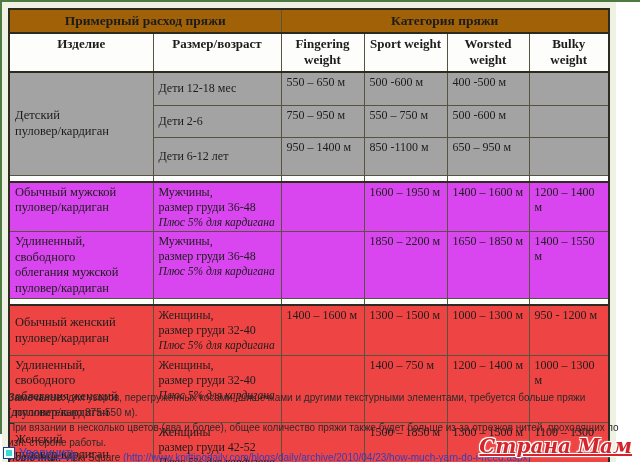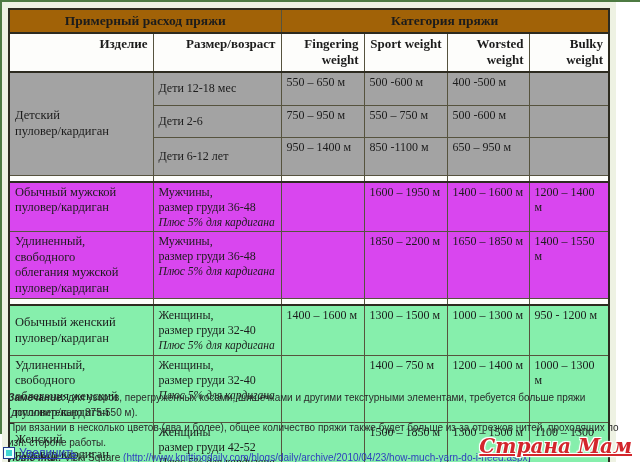--- a/index.html
+++ b/index.html
@@ -24,31 +24,31 @@
   th,td{
     border:1px solid #56533e;
     padding:2px 5px;vertical-align:top;line-height:1.25;
     overflow:hidden;
   }
   .group-header th{
     background:#a16207;text-align:center;font-size:13.5px;font-weight:bold;
     border-bottom:2px solid #2d2b20;height:18px;vertical-align:middle;
   }
   .col-header th{
-    background:#fdfdfb;text-align:right;font-size:13px;font-weight:bold;
+    background:#fdfdfb;text-align:center;font-size:13px;font-weight:bold;
     border-bottom:2px solid #2d2b20;height:28px;
   }
   td{font-size:12px;}
   .product-cell{font-size:12.5px;white-space:pre-line;}
   .size-main{white-space:pre-line;}
   .size-note{font-style:italic;font-size:11.5px;}
   .vmid{vertical-align:middle;}
   .sec-green td{background:#a3a3a3;}
   .sec-blue td{background:#d946ef;}
-  .sec-peach td{background:#86efac;}
+  .sec-peach td{background:#ef4444;}
   tr.sep td{background:#fdfdfb;height:5px;padding:0;border-bottom:2px solid #2d2b20;}
   .h-r0 td{height:28px;} .h-r1 td{height:27px;margin-left:32px;} .h-r2 td{height:33px;}
   .h-m1 td{height:36px;} .h-m2 td{height:50px;}
   .h-w1 td{height:39px;} .h-w2 td{height:44px;} .h-w3 td{height:40px;}
 
   .notes{
     position:absolute;left:8px;top:390px;width:628px;
     font-size:10px;line-height:15px;color:#2a2a2a;
   }
   .notes b{font-weight:bold;font-style:italic;}

